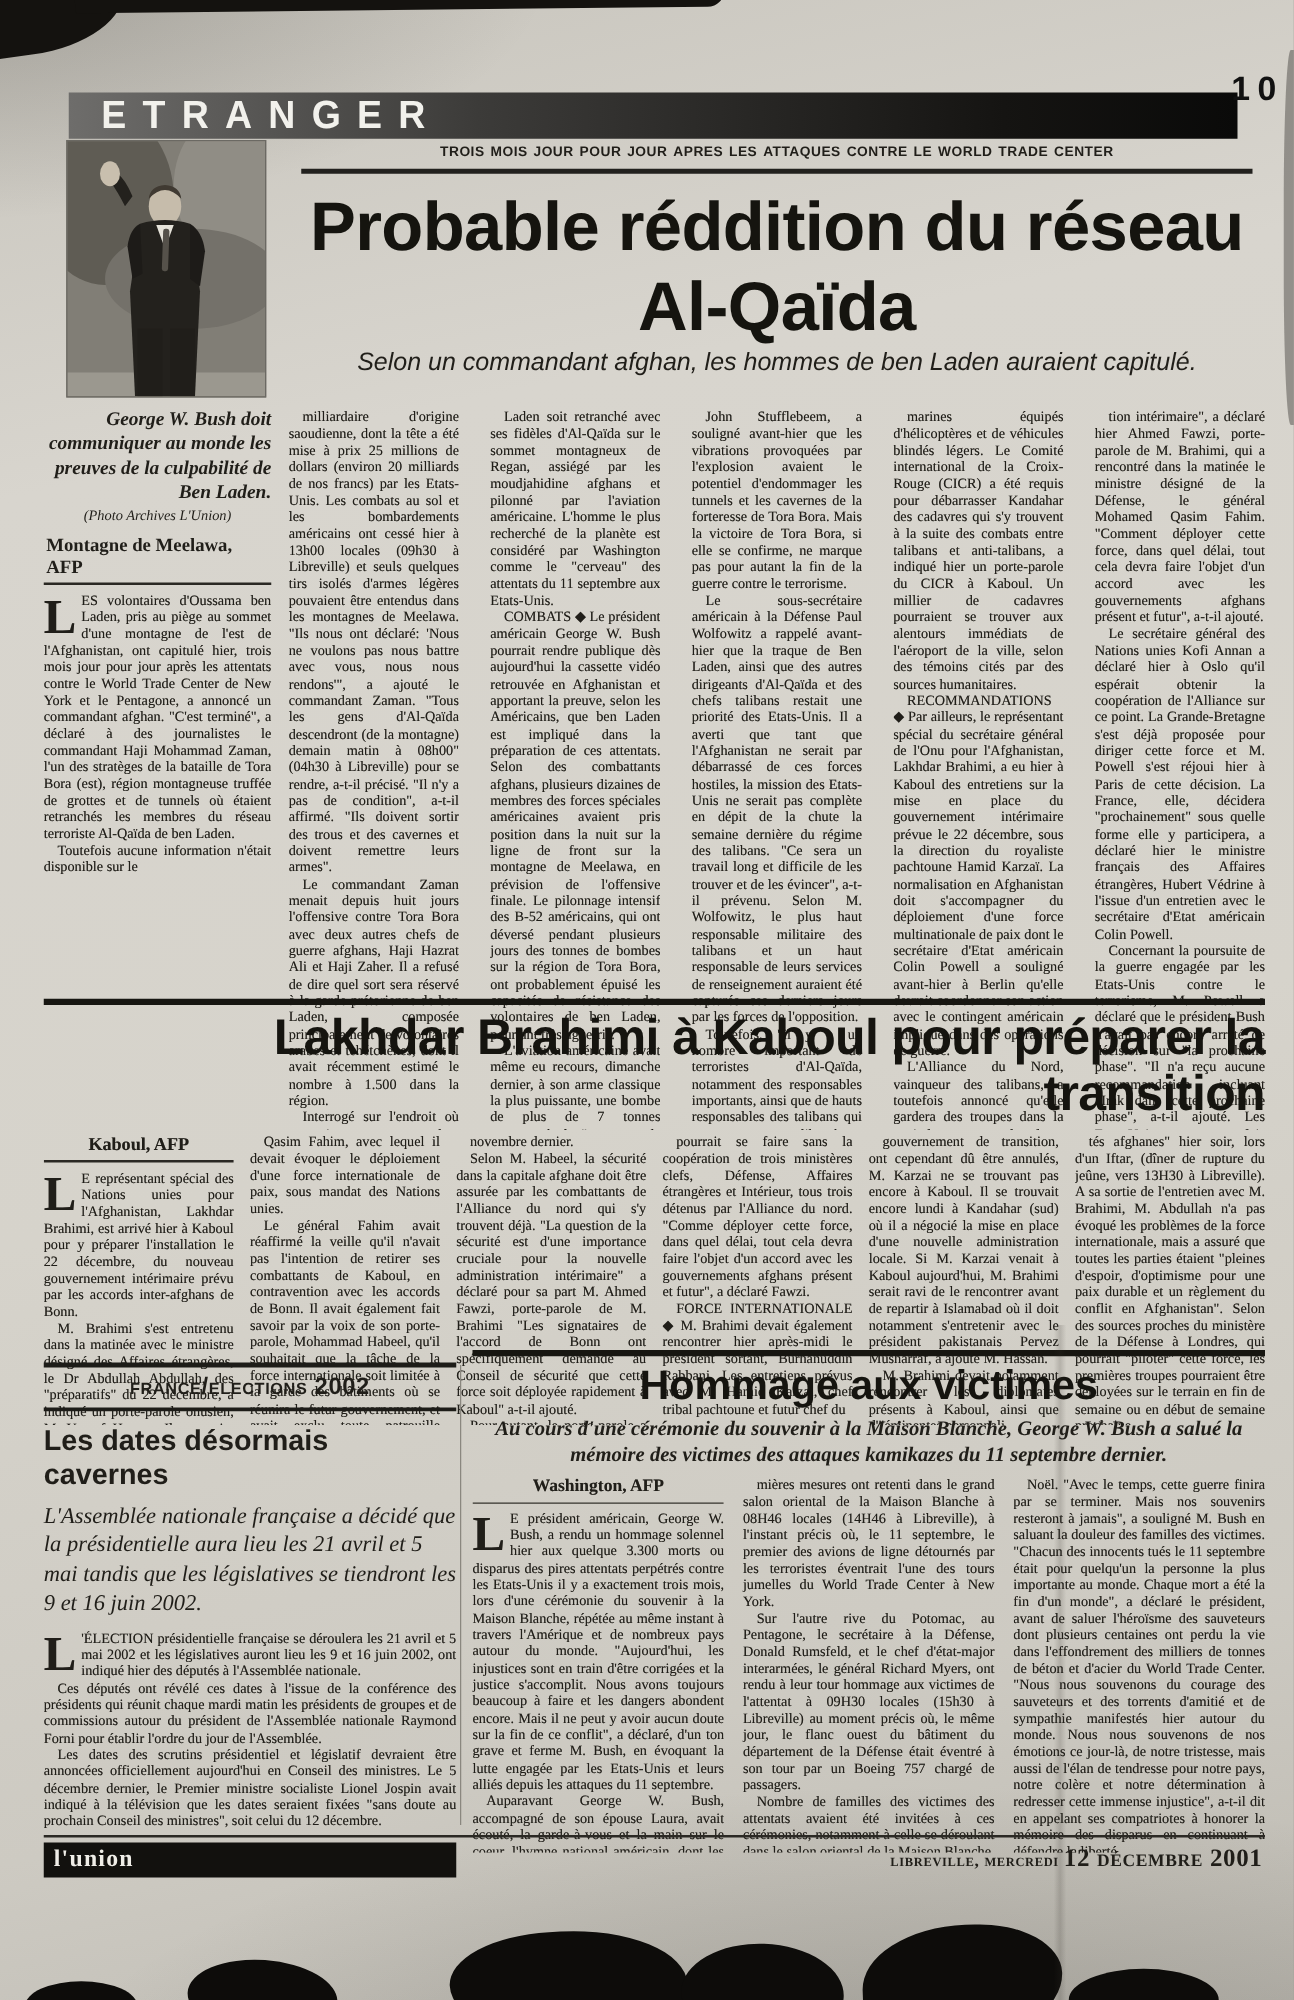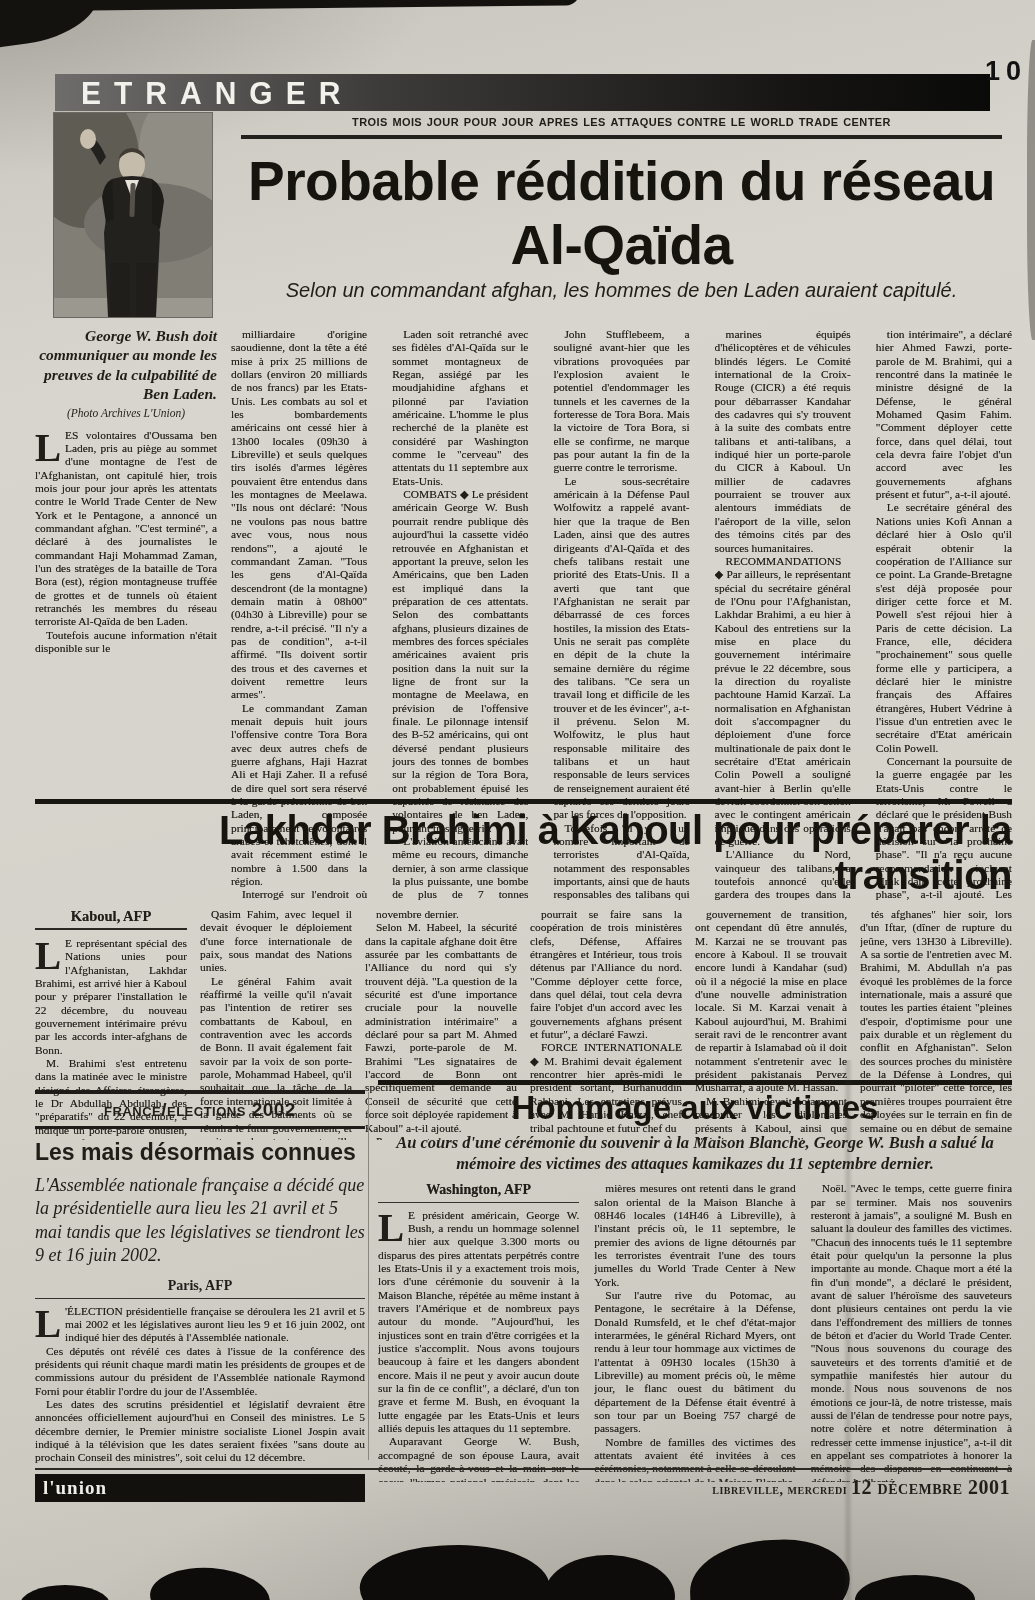--- a/index.html
+++ b/index.html
@@ -126,20 +126,21 @@
           <path d="M58 66 Q50 70 48 84 L52 110 L60 106 Z" fill="#1d1b18"></path>
           <path d="M98 66 Q108 72 110 88 L106 116 L98 110 Z" fill="#1d1b18"></path>
           <polygon points="71,67 85,67 78,86" fill="#e6e3da"></polygon>
           <rect x="76" y="70" width="5" height="34" rx="2" fill="#55514a" transform="rotate(2 78 87)"></rect>
           <rect x="56" y="150" width="20" height="54" fill="#201e1a"></rect>
           <rect x="82" y="150" width="20" height="54" fill="#201e1a"></rect>
         </svg>
       </div>
       <div class="caption">George W. Bush doit communiquer au monde les preuves de la culpabilité de Ben Laden.</div>
       <div class="credit">(Photo Archives L'Union)</div>
+      <div class="byline">Montagne de Meelawa, AFP</div>
       <div class="bodytext rail-text">
         <p class="firstp"><span class="dropcap">L</span><span>ES volontaires d'Oussama ben Laden, pris au piège au sommet d'une montagne de l'est de l'Afghanistan, ont capitulé hier, trois mois jour pour jour après les attentats contre le World Trade Center de New York et le Pentagone, a annoncé un commandant afghan. "C'est terminé", a déclaré à des journalistes le commandant Haji Mohammad Zaman, l'un des stratèges de la bataille de Tora Bora (est), région montagneuse truffée de grottes et de tunnels où étaient retranchés les membres du réseau terroriste Al-Qaïda de ben Laden.</span></p>
         <div class="paras">
             <p>Toutefois aucune information n'était disponible sur le</p>
           </div>
       </div>
     </div>
     <div class="lead-right">
       <div class="kicker">Trois mois jour pour jour apres les attaques contre le World Trade Center</div>
       <h1 class="headline">Probable réddition du réseau Al-Qaïda</h1>
@@ -206,23 +207,22 @@
       <div class="bodytext paras">
           <p>tés afghanes" hier soir, lors d'un Iftar, (dîner de rupture du jeûne, vers 13H30 à Libreville). A sa sortie de l'entretien avec M. Brahimi, M. Abdullah n'a pas évoqué les problèmes de la force internationale, mais a assuré que toutes les parties étaient "pleines d'espoir, d'optimisme pour une paix durable et un règlement du conflit en Afghanistan". Selon des sources proches du ministère de la Défense à Londres, qui pourrait "piloter" cette force, les premières troupes pourraient être déployées sur le terrain en fin de semaine ou en début de semaine prochaine.</p>
         </div>
     </div>
   </section>
 
   <div class="vdivider"></div>
 
   <section class="france">
     <div class="fr-band">France/Elections 2002</div>
-    <h3 class="fr-head">Les mais désormais connues</h3>
+    <h3 class="fr-head">Les dates désormais cavernes</h3>
     <div class="fr-intro">L'Assemblée nationale française a décidé que la présidentielle aura lieu les 21 avril et 5 mai tandis que les législatives se tiendront les 9 et 16 juin 2002.</div>
-    <div class="fr-byline">Paris, AFP</div>
     <div class="bodytext fr-body">
       <p class="firstp"><span class="dropcap">L</span><span>'ÉLECTION présidentielle française se déroulera les 21 avril et 5 mai 2002 et les législatives auront lieu les 9 et 16 juin 2002, ont indiqué hier des députés à l'Assemblée nationale.</span></p>
       <div class="paras">
           <p>Ces députés ont révélé ces dates à l'issue de la conférence des présidents qui réunit chaque mardi matin les présidents de groupes et de commissions autour du président de l'Assemblée nationale Raymond Forni pour établir l'ordre du jour de l'Assemblée.</p>
           <p>Les dates des scrutins présidentiel et législatif devraient être annoncées officiellement aujourd'hui en Conseil des ministres. Le 5 décembre dernier, le Premier ministre socialiste Lionel Jospin avait indiqué à la télévision que les dates seraient fixées "sans doute au prochain Conseil des ministres", soit celui du 12 décembre.</p>
         </div>
     </div>
   </section>
 
   <section class="hommage">

